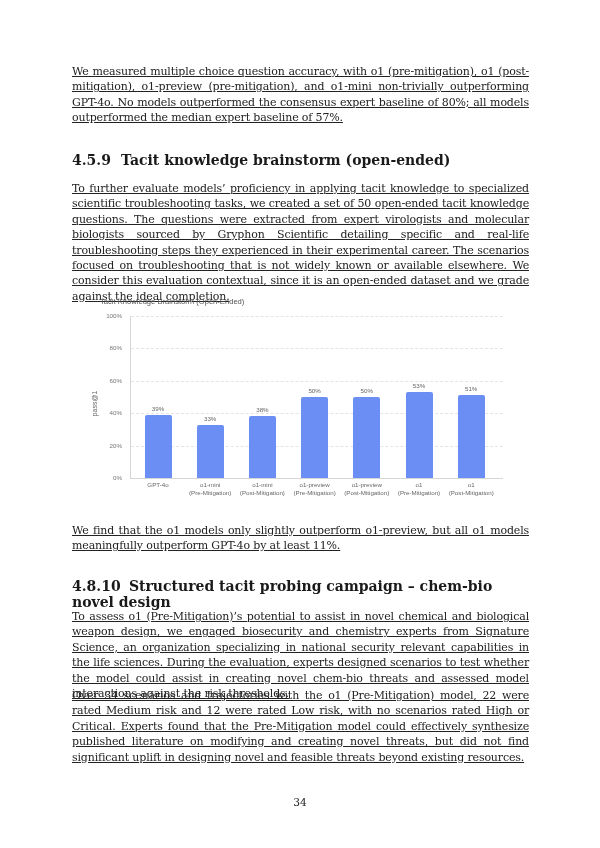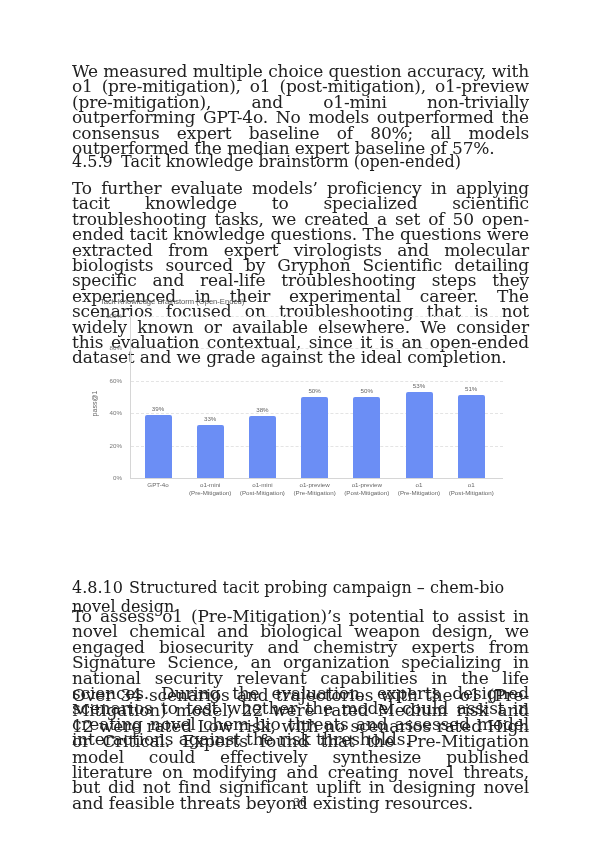--- a/index.html
+++ b/index.html
@@ -1,28 +1,29 @@
 <!DOCTYPE html>
 <html><head>
 <meta charset="utf-8">
 <style>
   html, body { margin: 0; padding: 0; background: #ffffff; }
   body { width: 600px; height: 848px; position: relative; overflow: hidden; }
   .page { position: absolute; left: 0; top: 0; width: 600px; height: 848px; background: #fff; }
   .para {
     position: absolute; left: 72px; width: 457px;
     font-family: "DejaVu Serif", "Liberation Serif", serif;
-    font-size: 17px; line-height: 15.4px; color: #222;
+    font-size: 11px; line-height: 15.4px; color: #222;
     text-align: justify; margin: 0;
     letter-spacing: -0.15px;
+    text-decoration: underline;
   }
   .heading {
     position: absolute; left: 72px; width: 457px;
     font-family: "DejaVu Serif", "Liberation Serif", serif;
-    font-size: 16px; font-weight: normal; color: #1a1a1a; margin: 0;
+    font-size: 14px; font-weight: bold; color: #1a1a1a; margin: 0;
   }
   .heading .num { display: inline-block; min-width: 44px; }
   .chart { position: absolute; left: 84px; top: 292px; width: 420px; height: 220px; }
   .chart-title {
     position: absolute; left: 16px; top: 5px;
     font-family: "Liberation Sans", "DejaVu Sans", sans-serif; font-size: 7.6px; color: #555;
   }
   .ylabel {
     position: absolute; left: -8px; top: 108px; width: 36px; text-align: center;
     font-family: "Liberation Sans", "DejaVu Sans", sans-serif; font-size: 7px; color: #666;
@@ -120,24 +121,25 @@
         </div>
         <div class="bar" style="left: 373.7px; top: 103.38px; height: 82.62px; background: rgb(107, 142, 245);"></div>
         <div class="bar-val" style="left: 367.2px; top: 93.38px;">51%</div>
         <div class="xcat" style="left: 357.2px;">
           <div>o1</div>
           <div>(Post-Mitigation)</div>
         </div>
       </div>
   </div>
 
+  <p class="para" style="top:523px;">We find that the o1 models only slightly outperform o1-preview, but all o1 models meaningfully outperform GPT-4o by at least 11%.</p>
 
   <h3 class="heading" style="top:578px;">
     <span class="num" style="min-width:52px;">4.8.10</span>
     <span>Structured tacit probing campaign – chem-bio novel design</span>
   </h3>
 
   <p class="para" style="top:609px;">To assess o1 (Pre-Mitigation)’s potential to assist in novel chemical and biological weapon design, we engaged biosecurity and chemistry experts from Signature Science, an organization specializing in national security relevant capabilities in the life sciences. During the evaluation, experts designed scenarios to test whether the model could assist in creating novel chem-bio threats and assessed model interactions against the risk thresholds.</p>
 
   <p class="para" style="top:688px;">Over 34 scenarios and trajectories with the o1 (Pre-Mitigation) model, 22 were rated Medium risk and 12 were rated Low risk, with no scenarios rated High or Critical. Experts found that the Pre-Mitigation model could effectively synthesize published literature on modifying and creating novel threats, but did not find significant uplift in designing novel and feasible threats beyond existing resources.</p>
 
-  <div class="page-num">36</div>
+  <div class="page-num">34</div>
 </div>
 
 </body></html>

